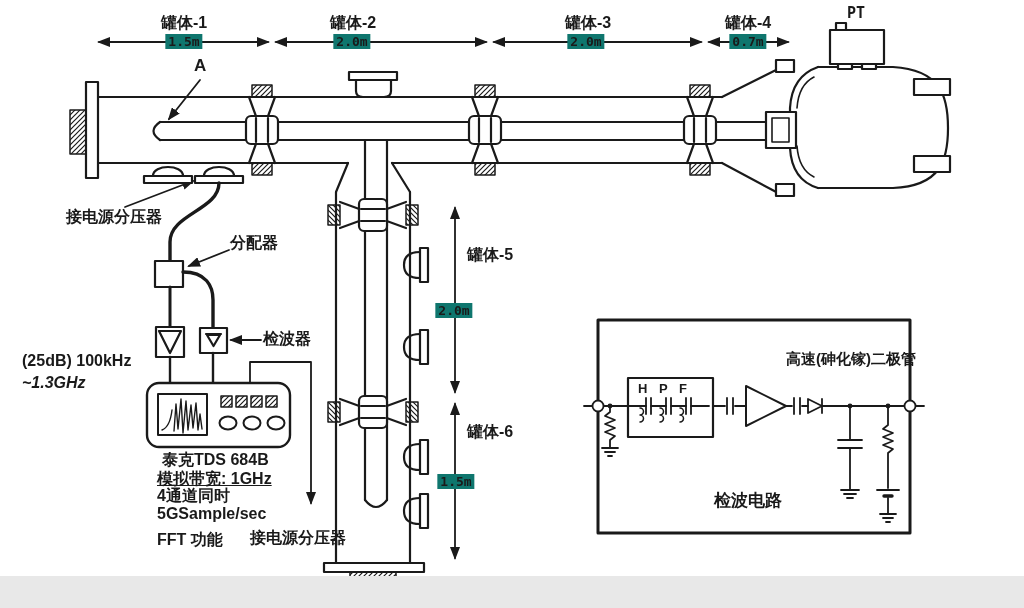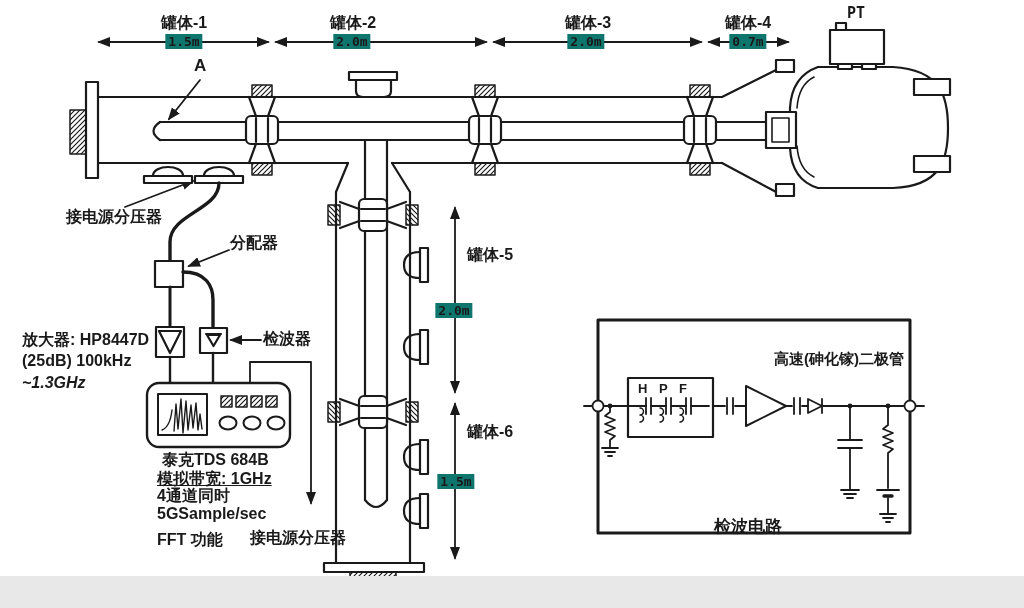--- a/index.html
+++ b/index.html
@@ -6,21 +6,21 @@
   .stage{position:relative;width:1024px;height:576px;background:#ffffff;overflow:hidden;
          font-family:"Liberation Sans",sans-serif;color:#1a1a1a;padding-left:8px;}
   svg.art{position:absolute;left:0;top:0;}
   .lbl{position:absolute;font:700 16px "Liberation Sans",sans-serif;color:#1a1a1a;white-space:nowrap;line-height:1.1;}
   .ctr{transform:translateX(-50%);}
   .val{font:700 13px "DejaVu Sans Mono",monospace;background:#0f766e;padding:0 3px;}
   .mono{font:700 15px "DejaVu Sans Mono",monospace;}
   .amp{font:600 16px "Liberation Sans",sans-serif;}
   .osc{font:600 16px "Liberation Sans",sans-serif;}
   .hpf{font:700 13px "Liberation Sans",sans-serif;letter-spacing:4px;}
-  .small15{font:600 15px "Liberation Sans",sans-serif;}
+  .small15{font:600 15px "Liberation Sans",sans-serif;margin-left:12px;}
   .big17{font:700 17px "Liberation Sans",sans-serif;}
 </style>
 </head>
 <body>
 
 <div class="stage">
 
 <svg class="art" width="1024" height="608" viewBox="0 0 1024 608">
   <defs>
     <marker id="arr" markerWidth="13" markerHeight="10" refX="11" refY="5" orient="auto-start-reverse" markerUnits="userSpaceOnUse">
@@ -211,33 +211,32 @@
 <div class="lbl ctr" style="left:748px;top:14px;">罐体-4</div>
 <div class="lbl ctr val" style="left:748px;top:34px;">0.7m</div>
 
 <div class="lbl ctr mono" style="left:856px;top:4px;">PT</div>
 <div class="lbl big17" style="left:194px;top:56px;">A</div>
 
 <div class="lbl" style="left:66px;top:208px;">接电源分压器</div>
 <div class="lbl" style="left:230px;top:234px;">分配器</div>
 <div class="lbl" style="left:263px;top:330px;">检波器</div>
 
-<div class="lbl amp" style="left:22px;top:330px;">放大器: HP8447D</div>
 <div class="lbl amp" style="left:22px;top:352px;">(25dB) 100kHz</div>
 <div class="lbl amp" style="left:22px;top:374px;font-style:italic;">~1.3GHz</div>
 
 <div class="lbl osc" style="left:162px;top:450px;">泰克TDS 684B</div>
 <div class="lbl osc" style="left:157px;top:469px;text-decoration:underline;">模拟带宽: 1GHz</div>
 <div class="lbl osc" style="left:157px;top:486px;">4通道同时</div>
 <div class="lbl osc" style="left:157px;top:505px;">5GSample/sec</div>
 <div class="lbl osc" style="left:157px;top:530px;">FFT 功能</div>
 <div class="lbl" style="left:250px;top:529px;">接电源分压器</div>
 
 <div class="lbl" style="left:467px;top:246px;">罐体-5</div>
 <div class="lbl ctr val" style="left:454px;top:303px;">2.0m</div>
 <div class="lbl" style="left:467px;top:423px;text-align:right;">罐体-6</div>
 <div class="lbl ctr val" style="left:456px;top:474px;">1.5m</div>
 
 <div class="lbl hpf" style="left:638px;top:381px;">H P F</div>
 <div class="lbl small15" style="left:774px;top:350px;">高速(砷化镓)二极管</div>
-<div class="lbl big17" style="left:714px;top:489px;margin-top:26px;">检波电路</div>
+<div class="lbl big17" style="left:714px;top:489px;">检波电路</div>
 
 </div>
 
 </body></html>

